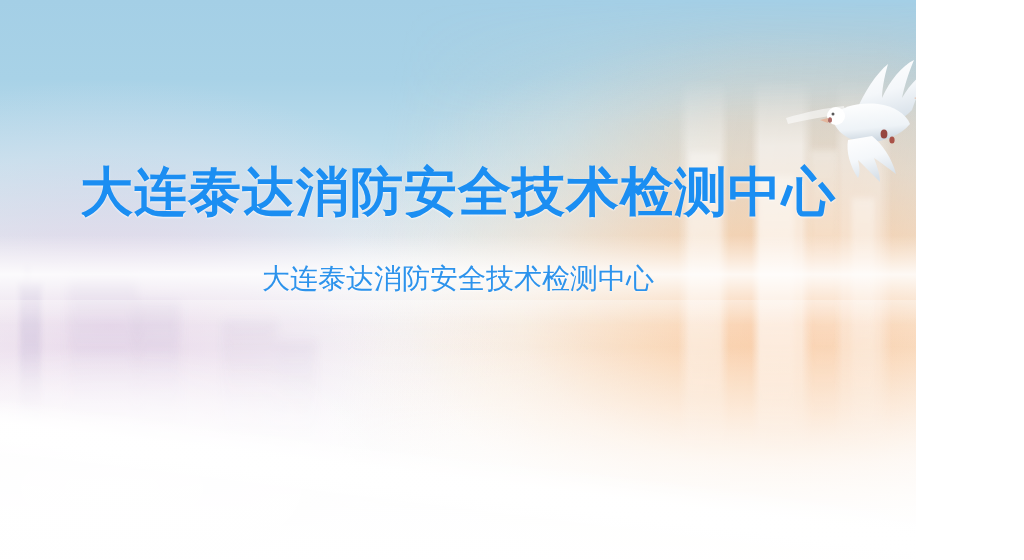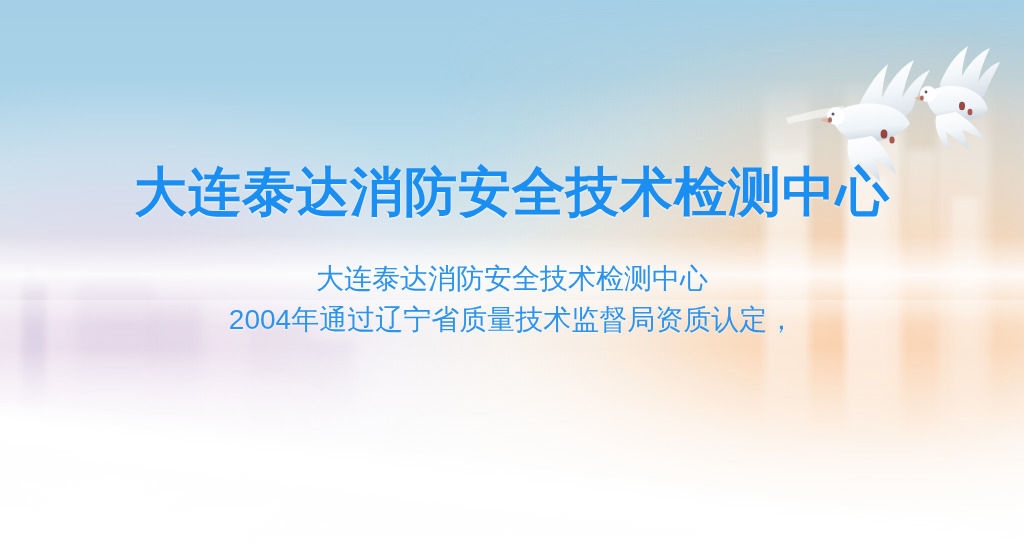--- a/index.html
+++ b/index.html
@@ -6,21 +6,21 @@
     margin: 0;
     padding: 0;
     background: #ffffff;
   }
   body {
     font-family: "Liberation Sans", "DejaVu Sans", sans-serif;
   }
 
   #slide {
     position: relative;
-    width: 1024px;
+    width: 916px;
     height: 560px;
     overflow: hidden;
     background: #4c1d95;
   }
 
   
 
   .layer {
     position: absolute;
     inset: 0;
@@ -386,17 +386,16 @@
         <ellipse cx="142" cy="58" rx="1.8" ry="2.4" fill="#8a2a22" opacity="0.7"></ellipse>
       </g>
     </svg>
   </div>
 
   <div class="content">
     <div class="title">大连泰达消防安全技术检测中心</div>
 
     <div class="body-block">
       <div class="body-line">大连泰达消防安全技术检测中心</div>
-      <div class="body-line">2004年通过辽宁省质量技术监督局资质认定，</div>
     </div>
   </div>
 
 </div>
 
 </body></html>

